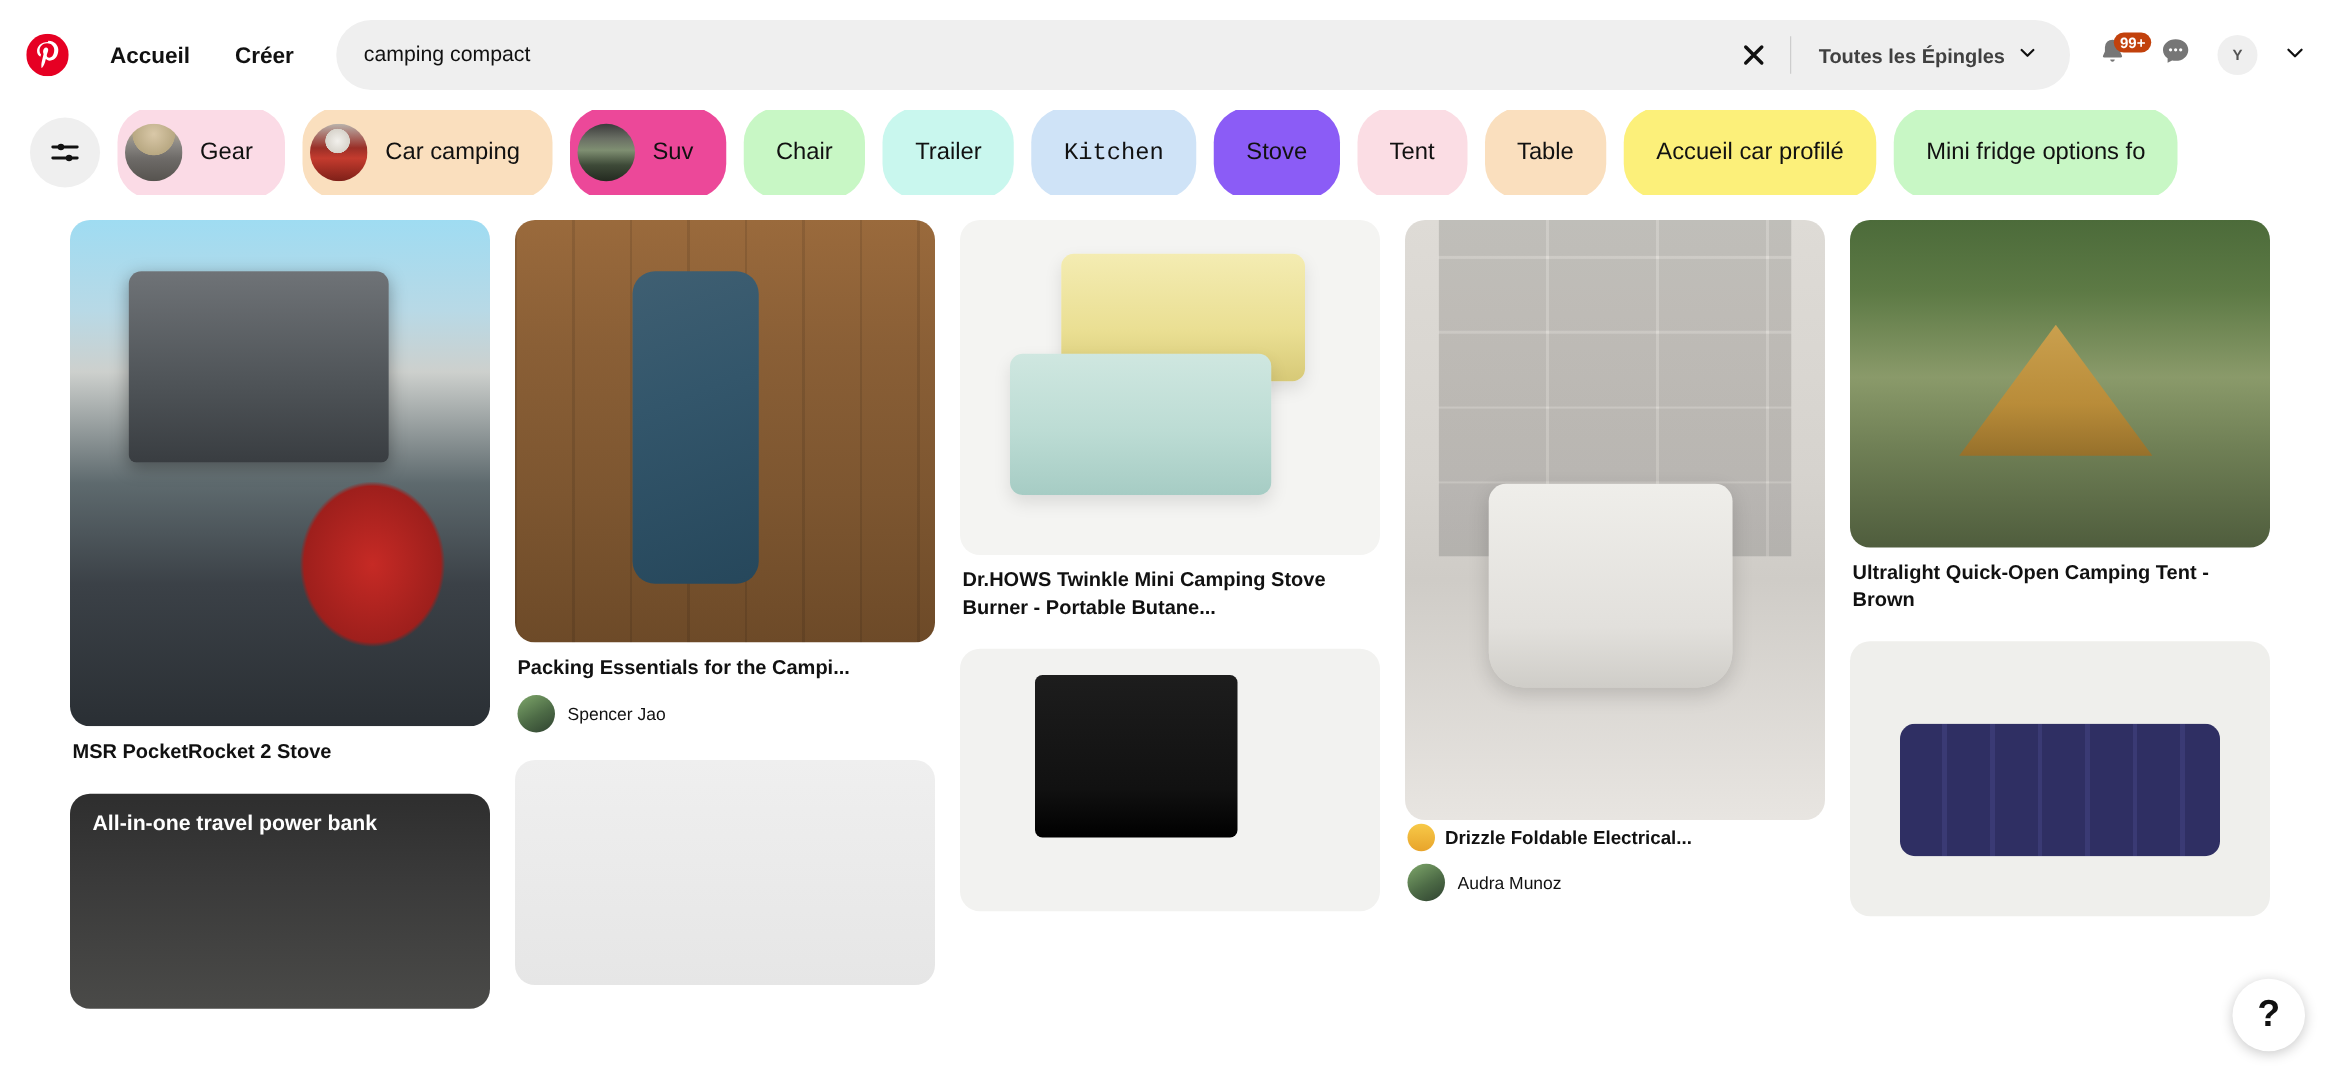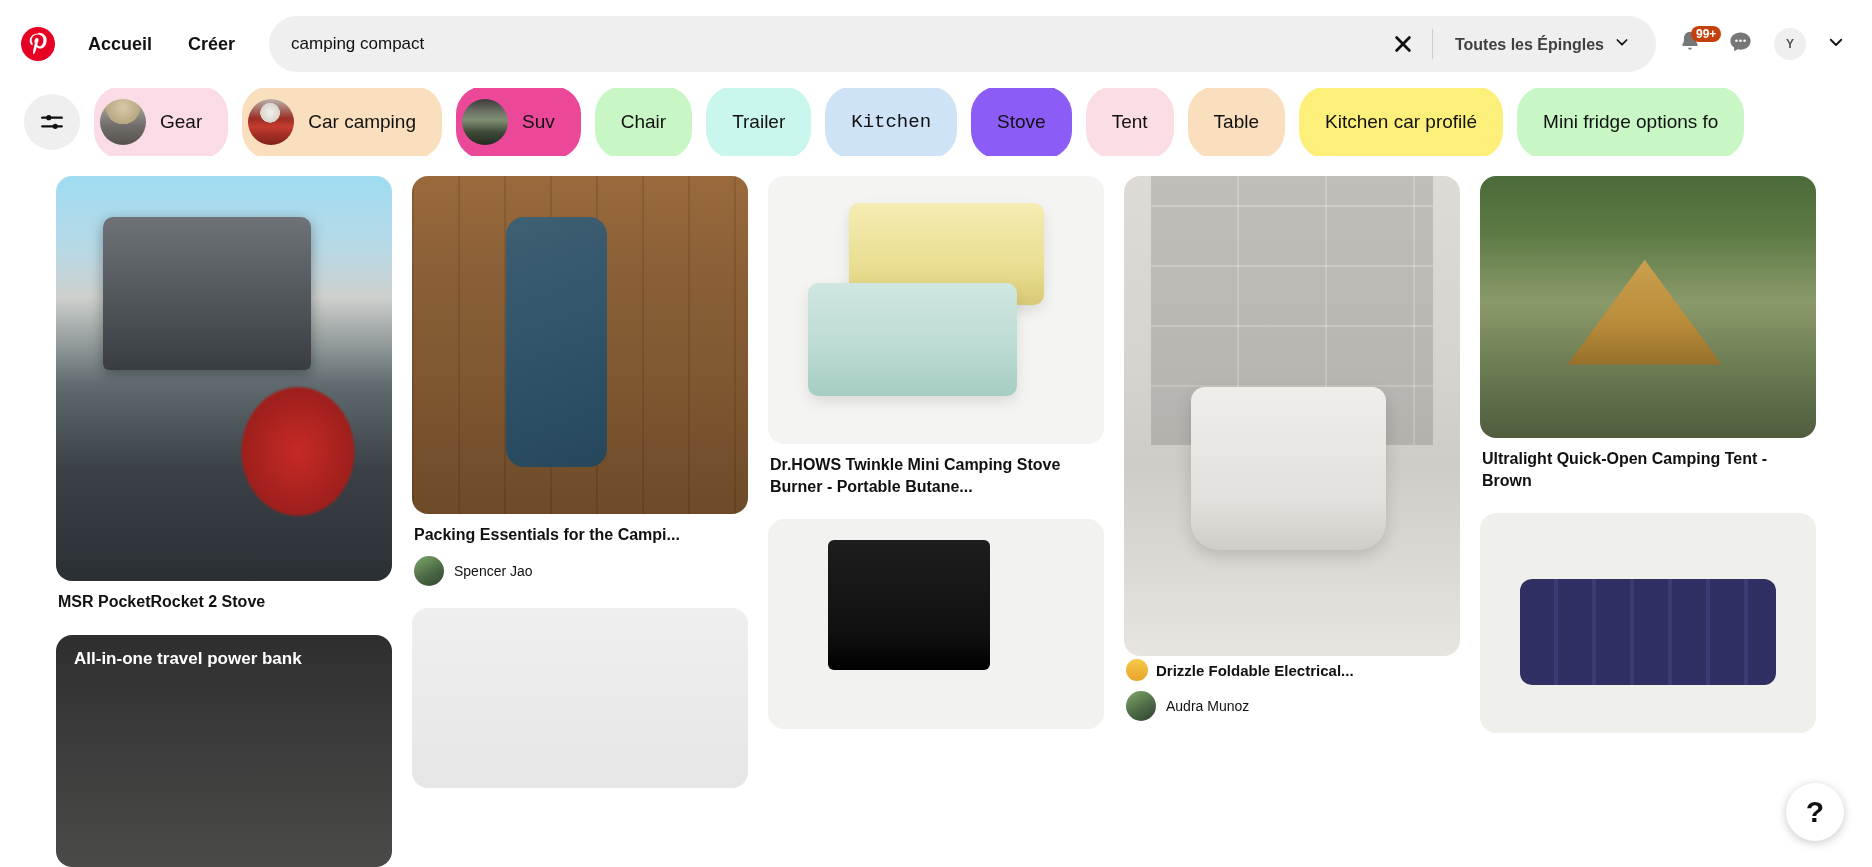--- a/index.html
+++ b/index.html
@@ -493,36 +493,36 @@
     <div class="chip" style="background: #8b5cf6;">
       <span class="chip-label">Stove</span>
     </div>
     <div class="chip" style="background: rgb(251, 221, 228);">
       <span class="chip-label">Tent</span>
     </div>
     <div class="chip" style="background: rgb(250, 223, 190);">
       <span class="chip-label">Table</span>
     </div>
     <div class="chip" style="background: rgb(252, 240, 122);">
-      <span class="chip-label">Kitchen car profilé</span>
+      <span class="chip-label">Accueil car profilé</span>
     </div>
     <div class="chip" style="background: rgb(200, 247, 197);">
       <span class="chip-label">Mini fridge options fo</span>
     </div>
   </div>
 
 <div class="grid">
 
   <div class="col">
       <div class="pin">
         <div class="pin-img img-stove" style="height: 405px;"></div>
         <div class="pin-title">MSR PocketRocket 2 Stove</div>
       </div>
       <div class="pin">
-        <div class="pin-img img-powerbank" style="height: 232px;">
+        <div class="pin-img img-powerbank" style="height: 172px;">
           <div class="powerbank-label">All-in-one travel power bank</div>
         </div>
       </div>
     </div>
     <div class="col">
       <div class="pin">
         <div class="pin-img img-flatlay" style="height: 338px;"></div>
         <div class="pin-title">Packing Essentials for the Campi...</div>
         <div class="pin-creator">
           <span class="creator-av" style="background: linear-gradient(150deg, rgb(127, 168, 107) 0%, rgb(77, 107, 70) 55%, rgb(47, 66, 48) 100%);"></span>

